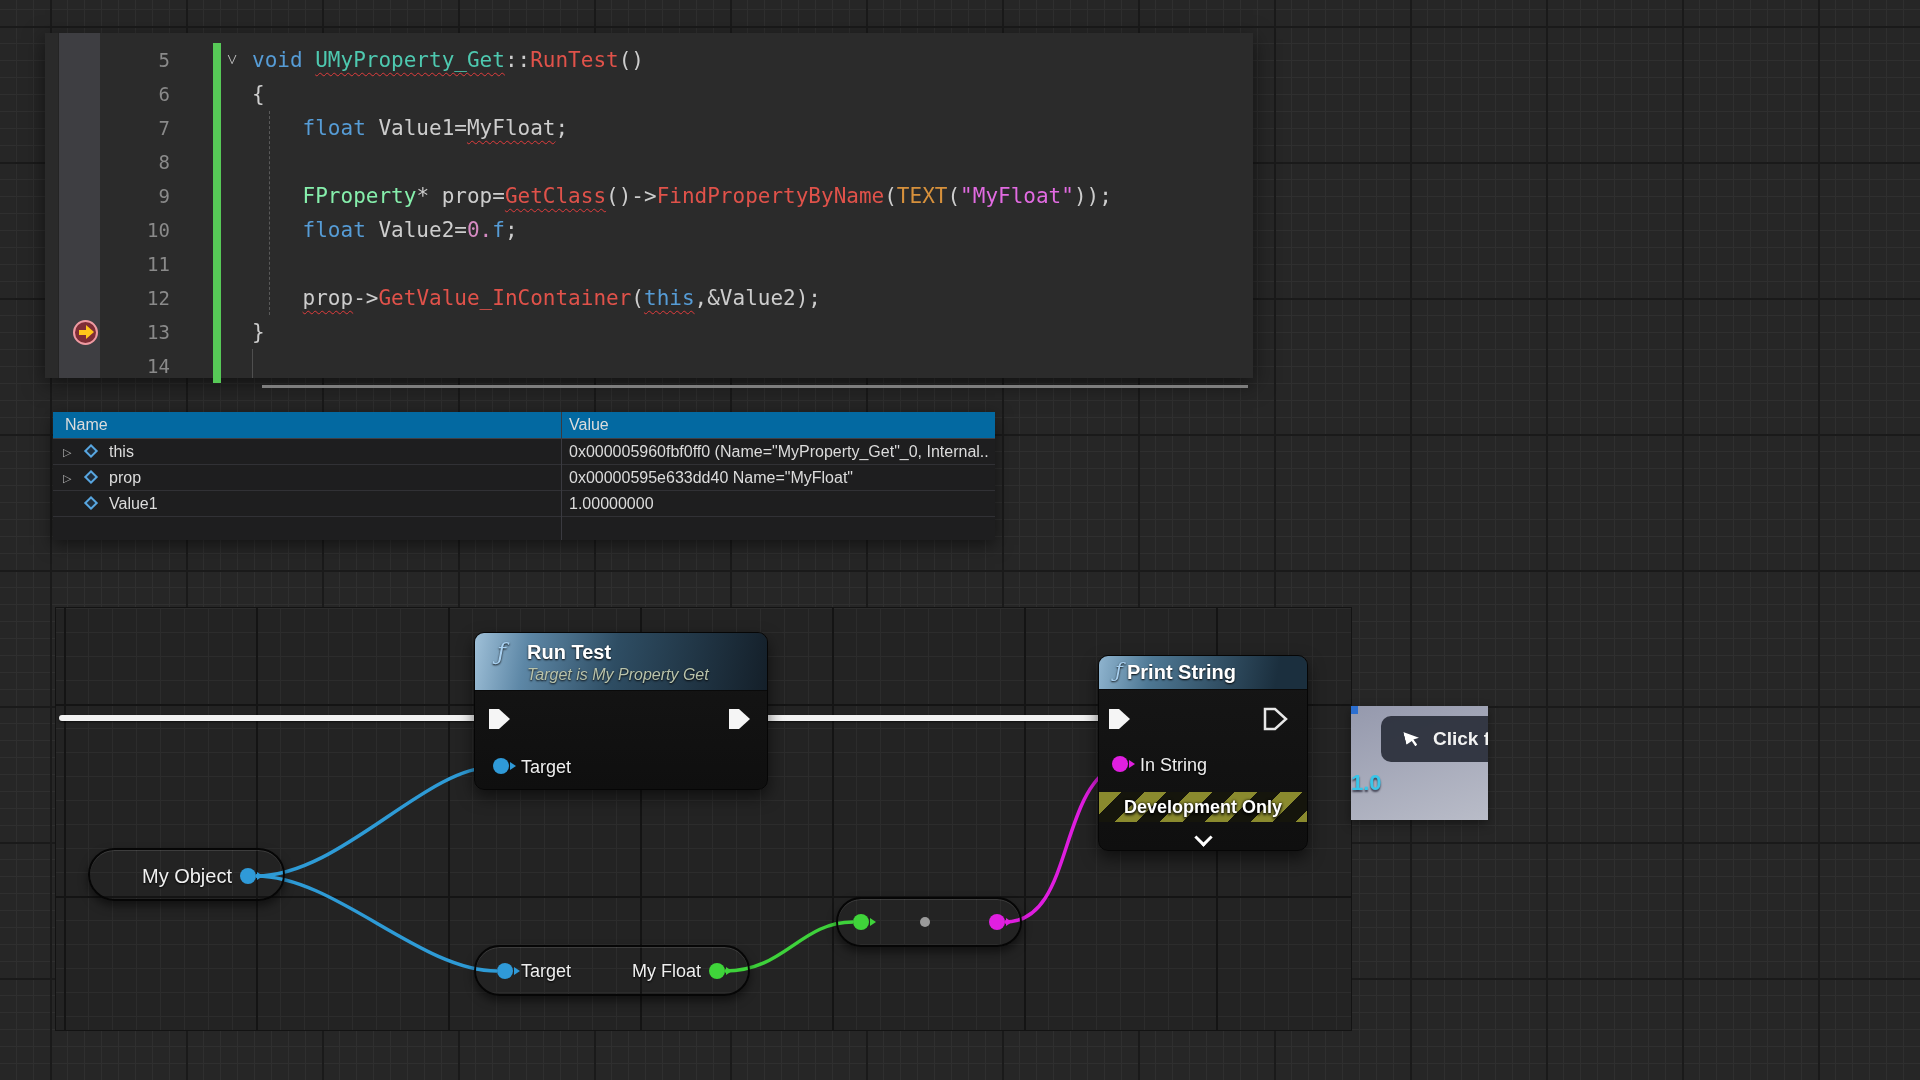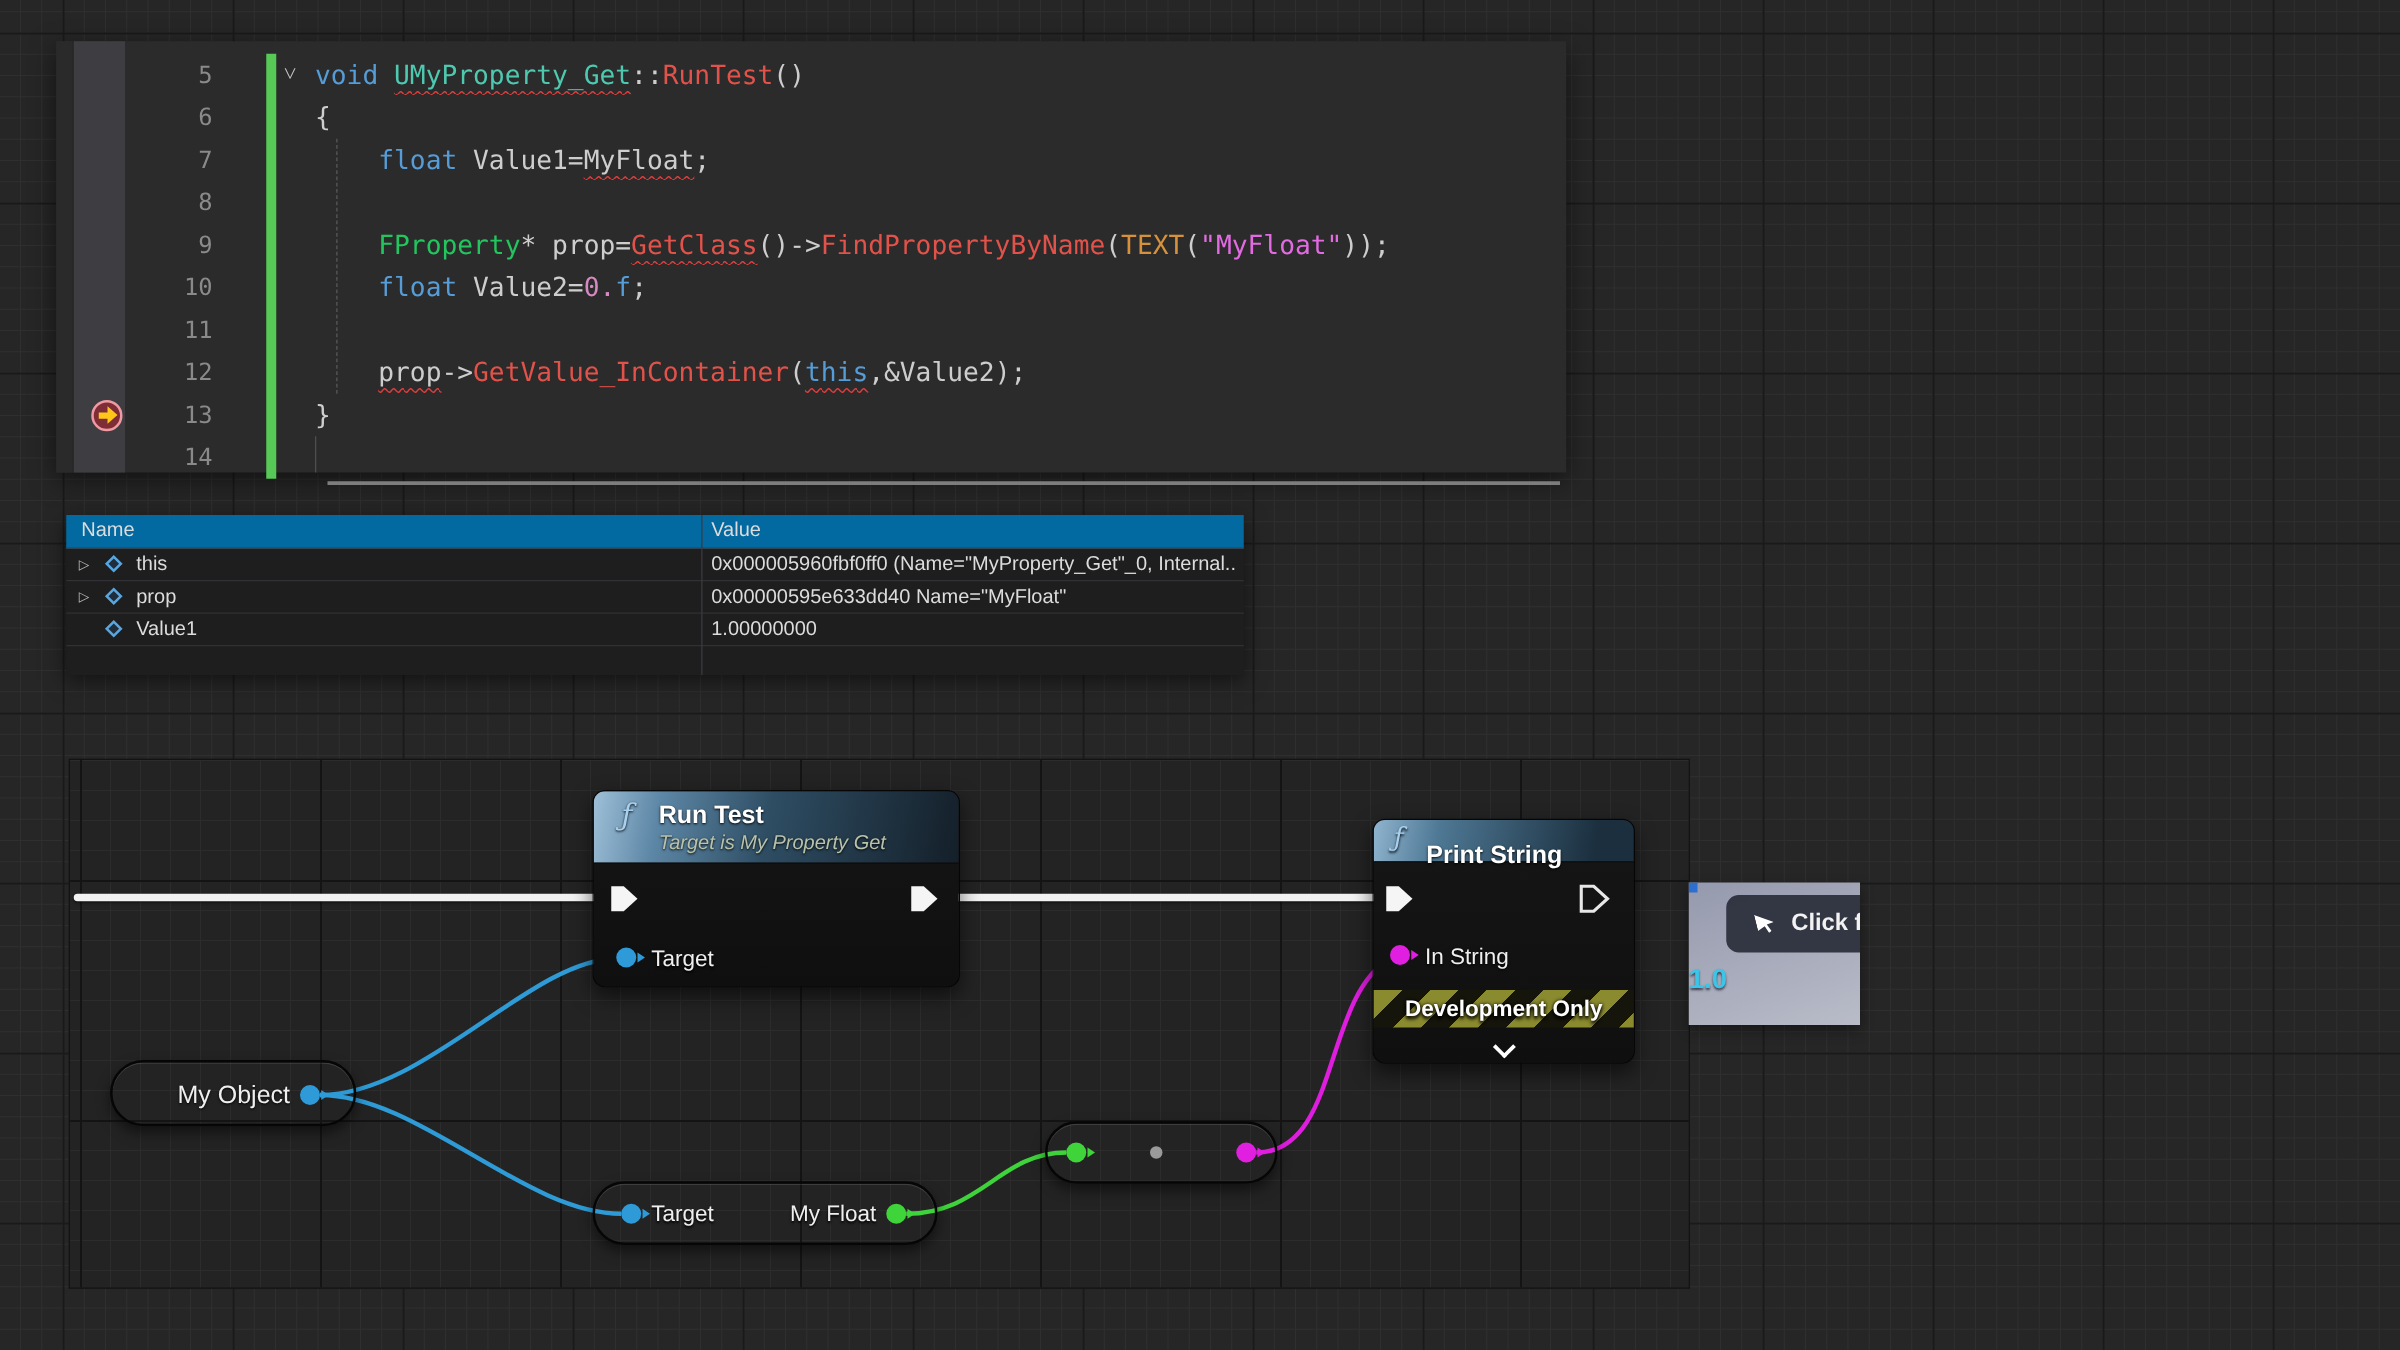--- a/index.html
+++ b/index.html
@@ -34,21 +34,21 @@
   #sel-strip{left:14px;top:0;width:41px;height:345px;background:#3e3e42;}
   #green-bar{left:168px;top:10px;width:8px;height:340px;background:#57c957;}
   #indent-guide{left:224px;top:78px;width:0;height:204px;border-left:1px dashed #5a5a5a;}
   #scope-line{left:207px;top:316px;width:1px;height:29px;background:#4f4f4f;}
   #hscroll{left:217px;top:352px;width:986px;height:3px;background:#7d7d7d;}
   #code-lines{left:0;top:10px;width:1208px;}
   .crow{position:relative;height:34px;line-height:34px;white-space:pre;}
   .lnum{position:absolute;left:55px;width:70px;text-align:right;color:#8a8a8a;font-size:19px;}
   .fold{position:absolute;left:182px;color:#c8c8c8;font-size:18px;}
   .ctext{position:absolute;left:207px;font-size:21px;letter-spacing:0;}
-  .tk-kw{color:#569cd6}.tk-type{color:#4ec9b0}.tk-fn{color:#e0524a}.tk-cls{color:#22c55e}
+  .tk-kw{color:#569cd6}.tk-type{color:#4ec9b0}.tk-fn{color:#e0524a}.tk-cls{color:#86efac}
   .tk-macro{color:#d7913c}.tk-str{color:#e26be2}.tk-num{color:#d58ac2}.tk-pl{color:#cdcdcd}
   .sq{text-decoration-line:underline;text-decoration-style:wavy;text-decoration-color:#e03c3c;
       text-decoration-thickness:1px;text-underline-offset:5px;}
   #bp-marker{left:28px;top:287px;width:25px;height:25px;border-radius:50%;
      background:#7e2d36;border:2px solid #ef9aa2;box-sizing:border-box;}
   #bp-marker .cs-body{position:absolute;left:4px;top:8px;width:8px;height:5px;background:#ffc61a;}
   #bp-marker .cs-head{position:absolute;left:11px;top:3px;width:0;height:0;
      border-top:7px solid transparent;border-bottom:7px solid transparent;border-left:8px solid #ffc61a;}
 
   
@@ -141,21 +141,21 @@
     <div class="node-header hdr-rt" style="height:58px;">
       <span class="fn-icon" style="left:22px;top:5px;">ƒ</span>
       <span class="node-title" style="left:52px;top:8px;">Run Test</span>
       <span class="node-sub" style="left:52px;top:33px;">Target is My Property Get</span>
     </div>
   </div>
 
   <div class="abs node" style="left:1098px;top:655px;width:210px;height:196px;">
     <div class="node-header hdr-ps" style="height:34px;">
       <span class="fn-icon" style="left:16px;top:2px;font-size:21px;">ƒ</span>
-      <span class="node-title" style="left:42px;top:5px;margin-top:12px;">Print String</span>
+      <span class="node-title" style="left:28px;top:5px;">Print String</span>
     </div>
   </div>
   <div id="dev-banner" class="abs">
     <span>Development Only</span>
   </div>
   <div id="ps-chevron" class="abs"></div>
 
   <div class="abs pill" style="left:88px;top:848px;width:197px;height:53px;border-radius:27px;"></div>
   <span class="pin-label" style="left:100px;top:868px;width:132px;text-align:right;font-size:20px;">My Object</span>
 

